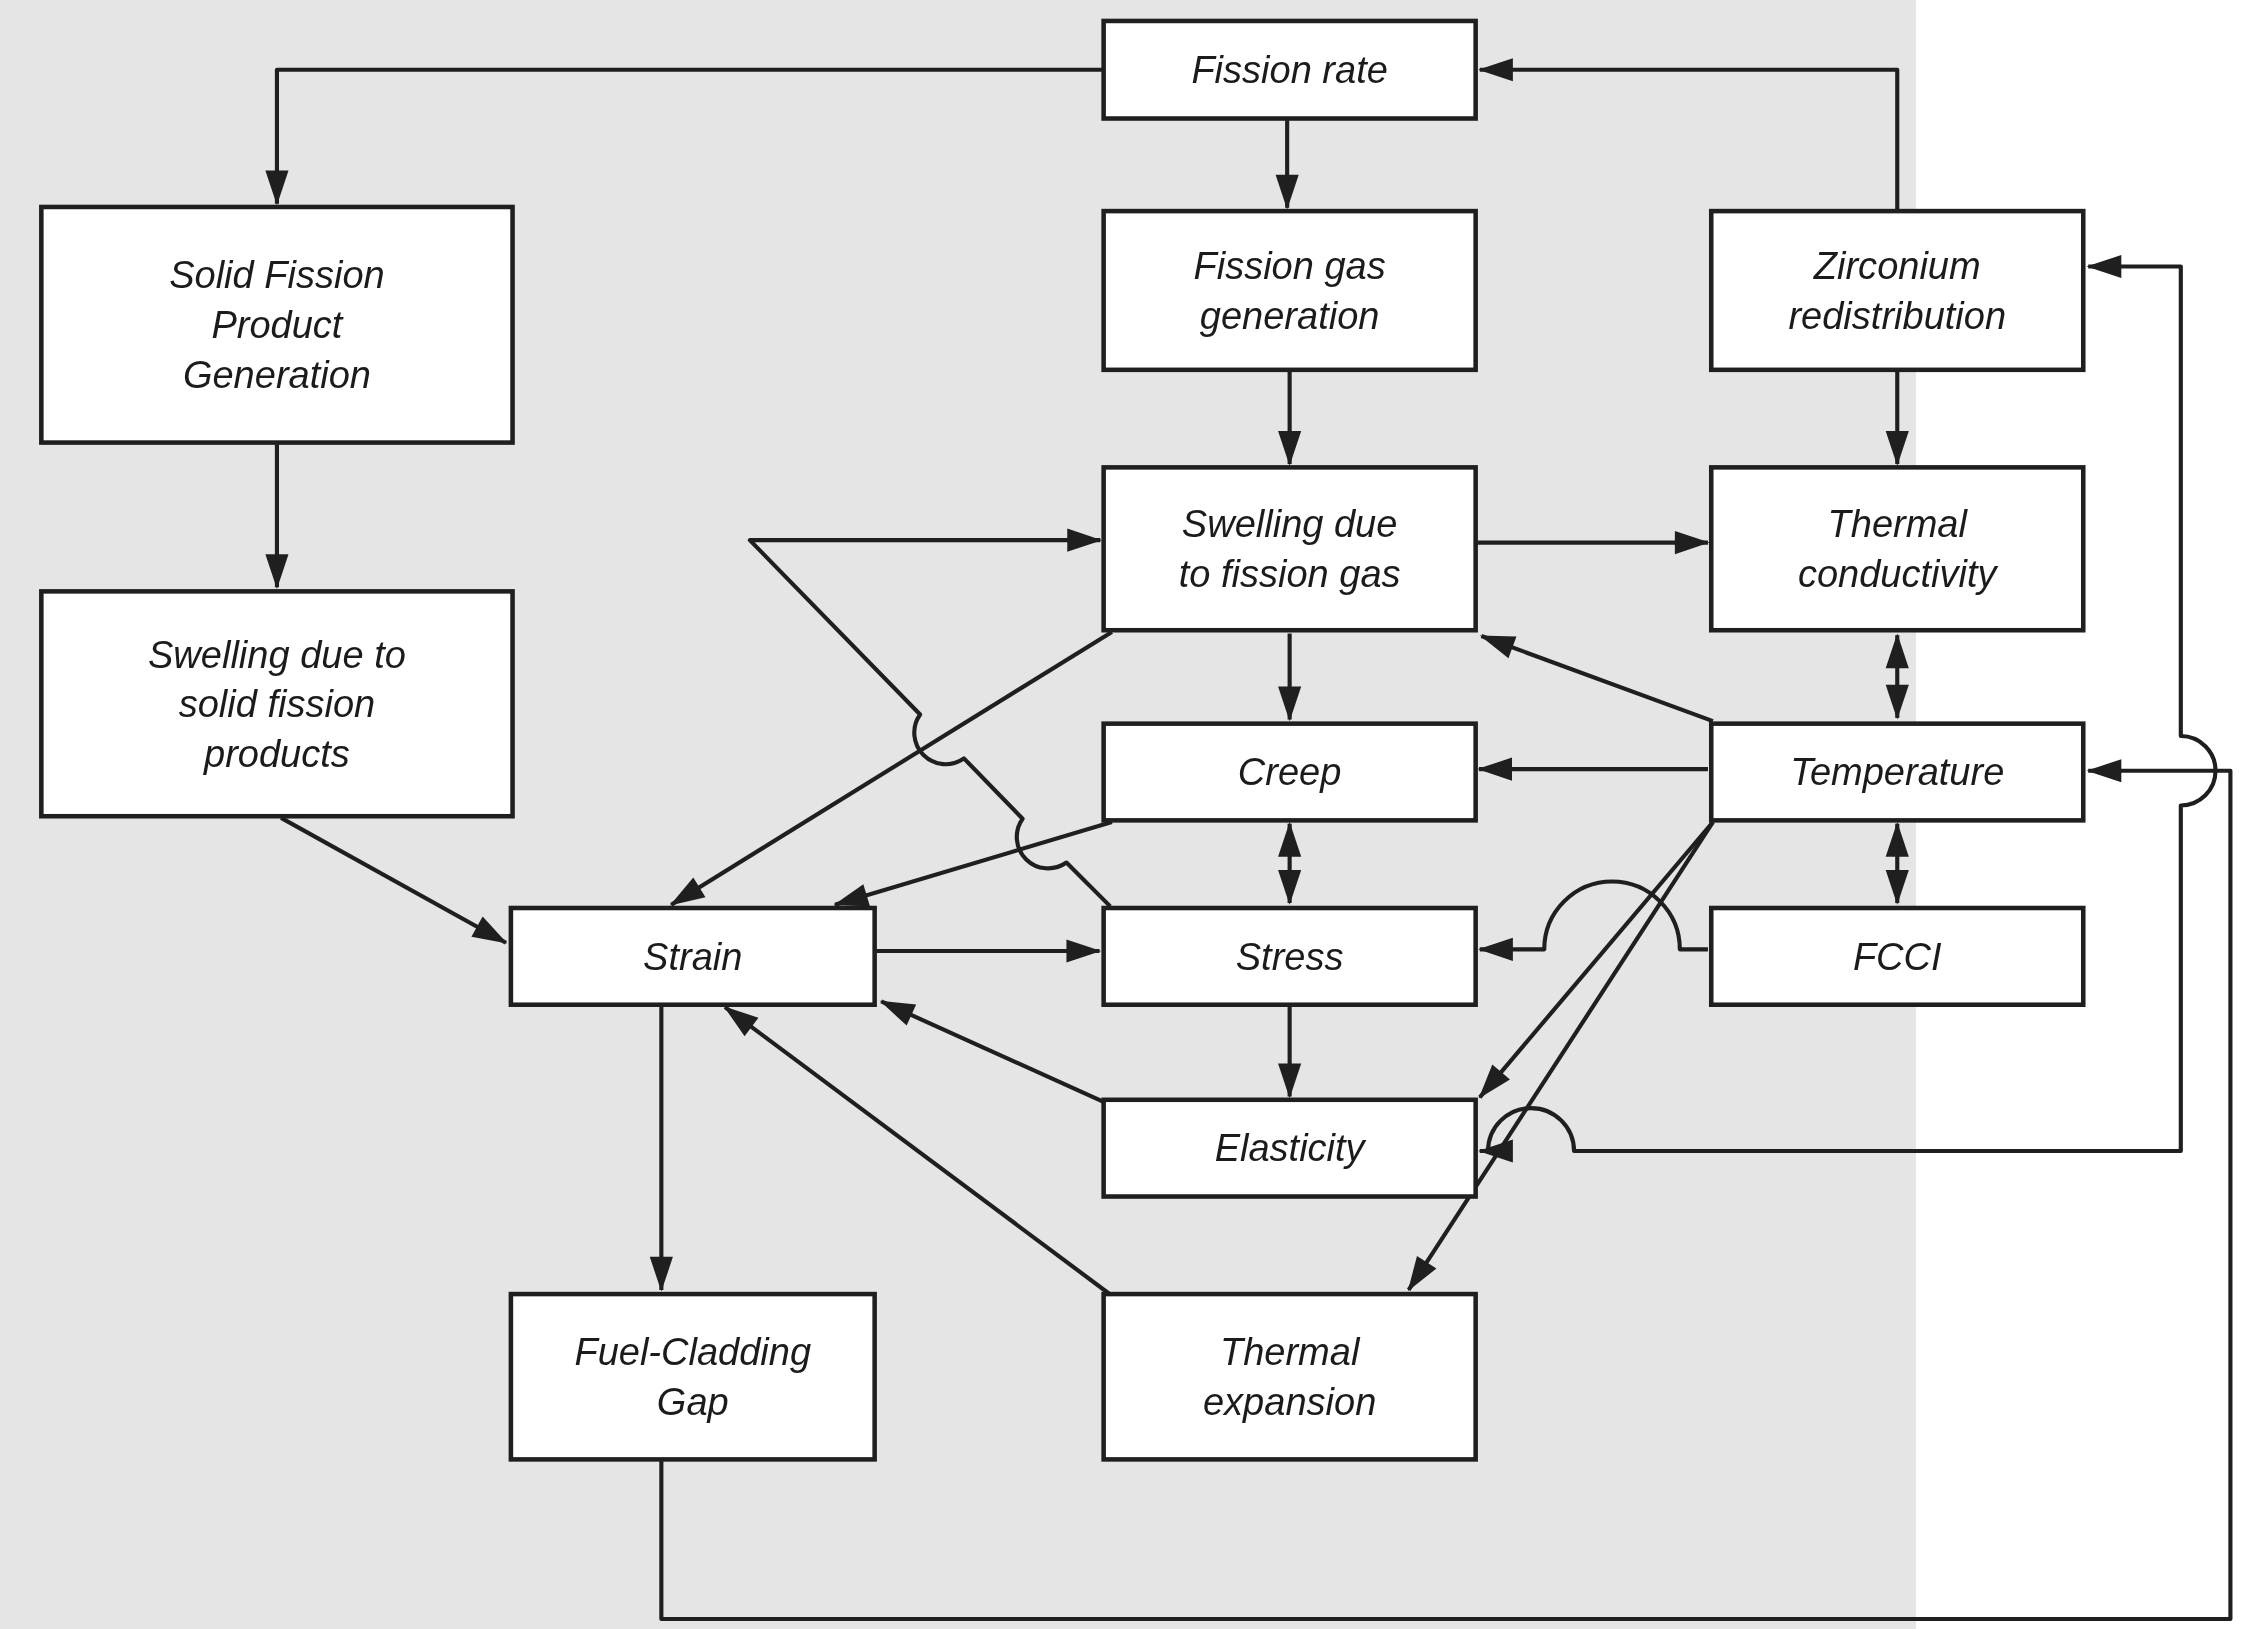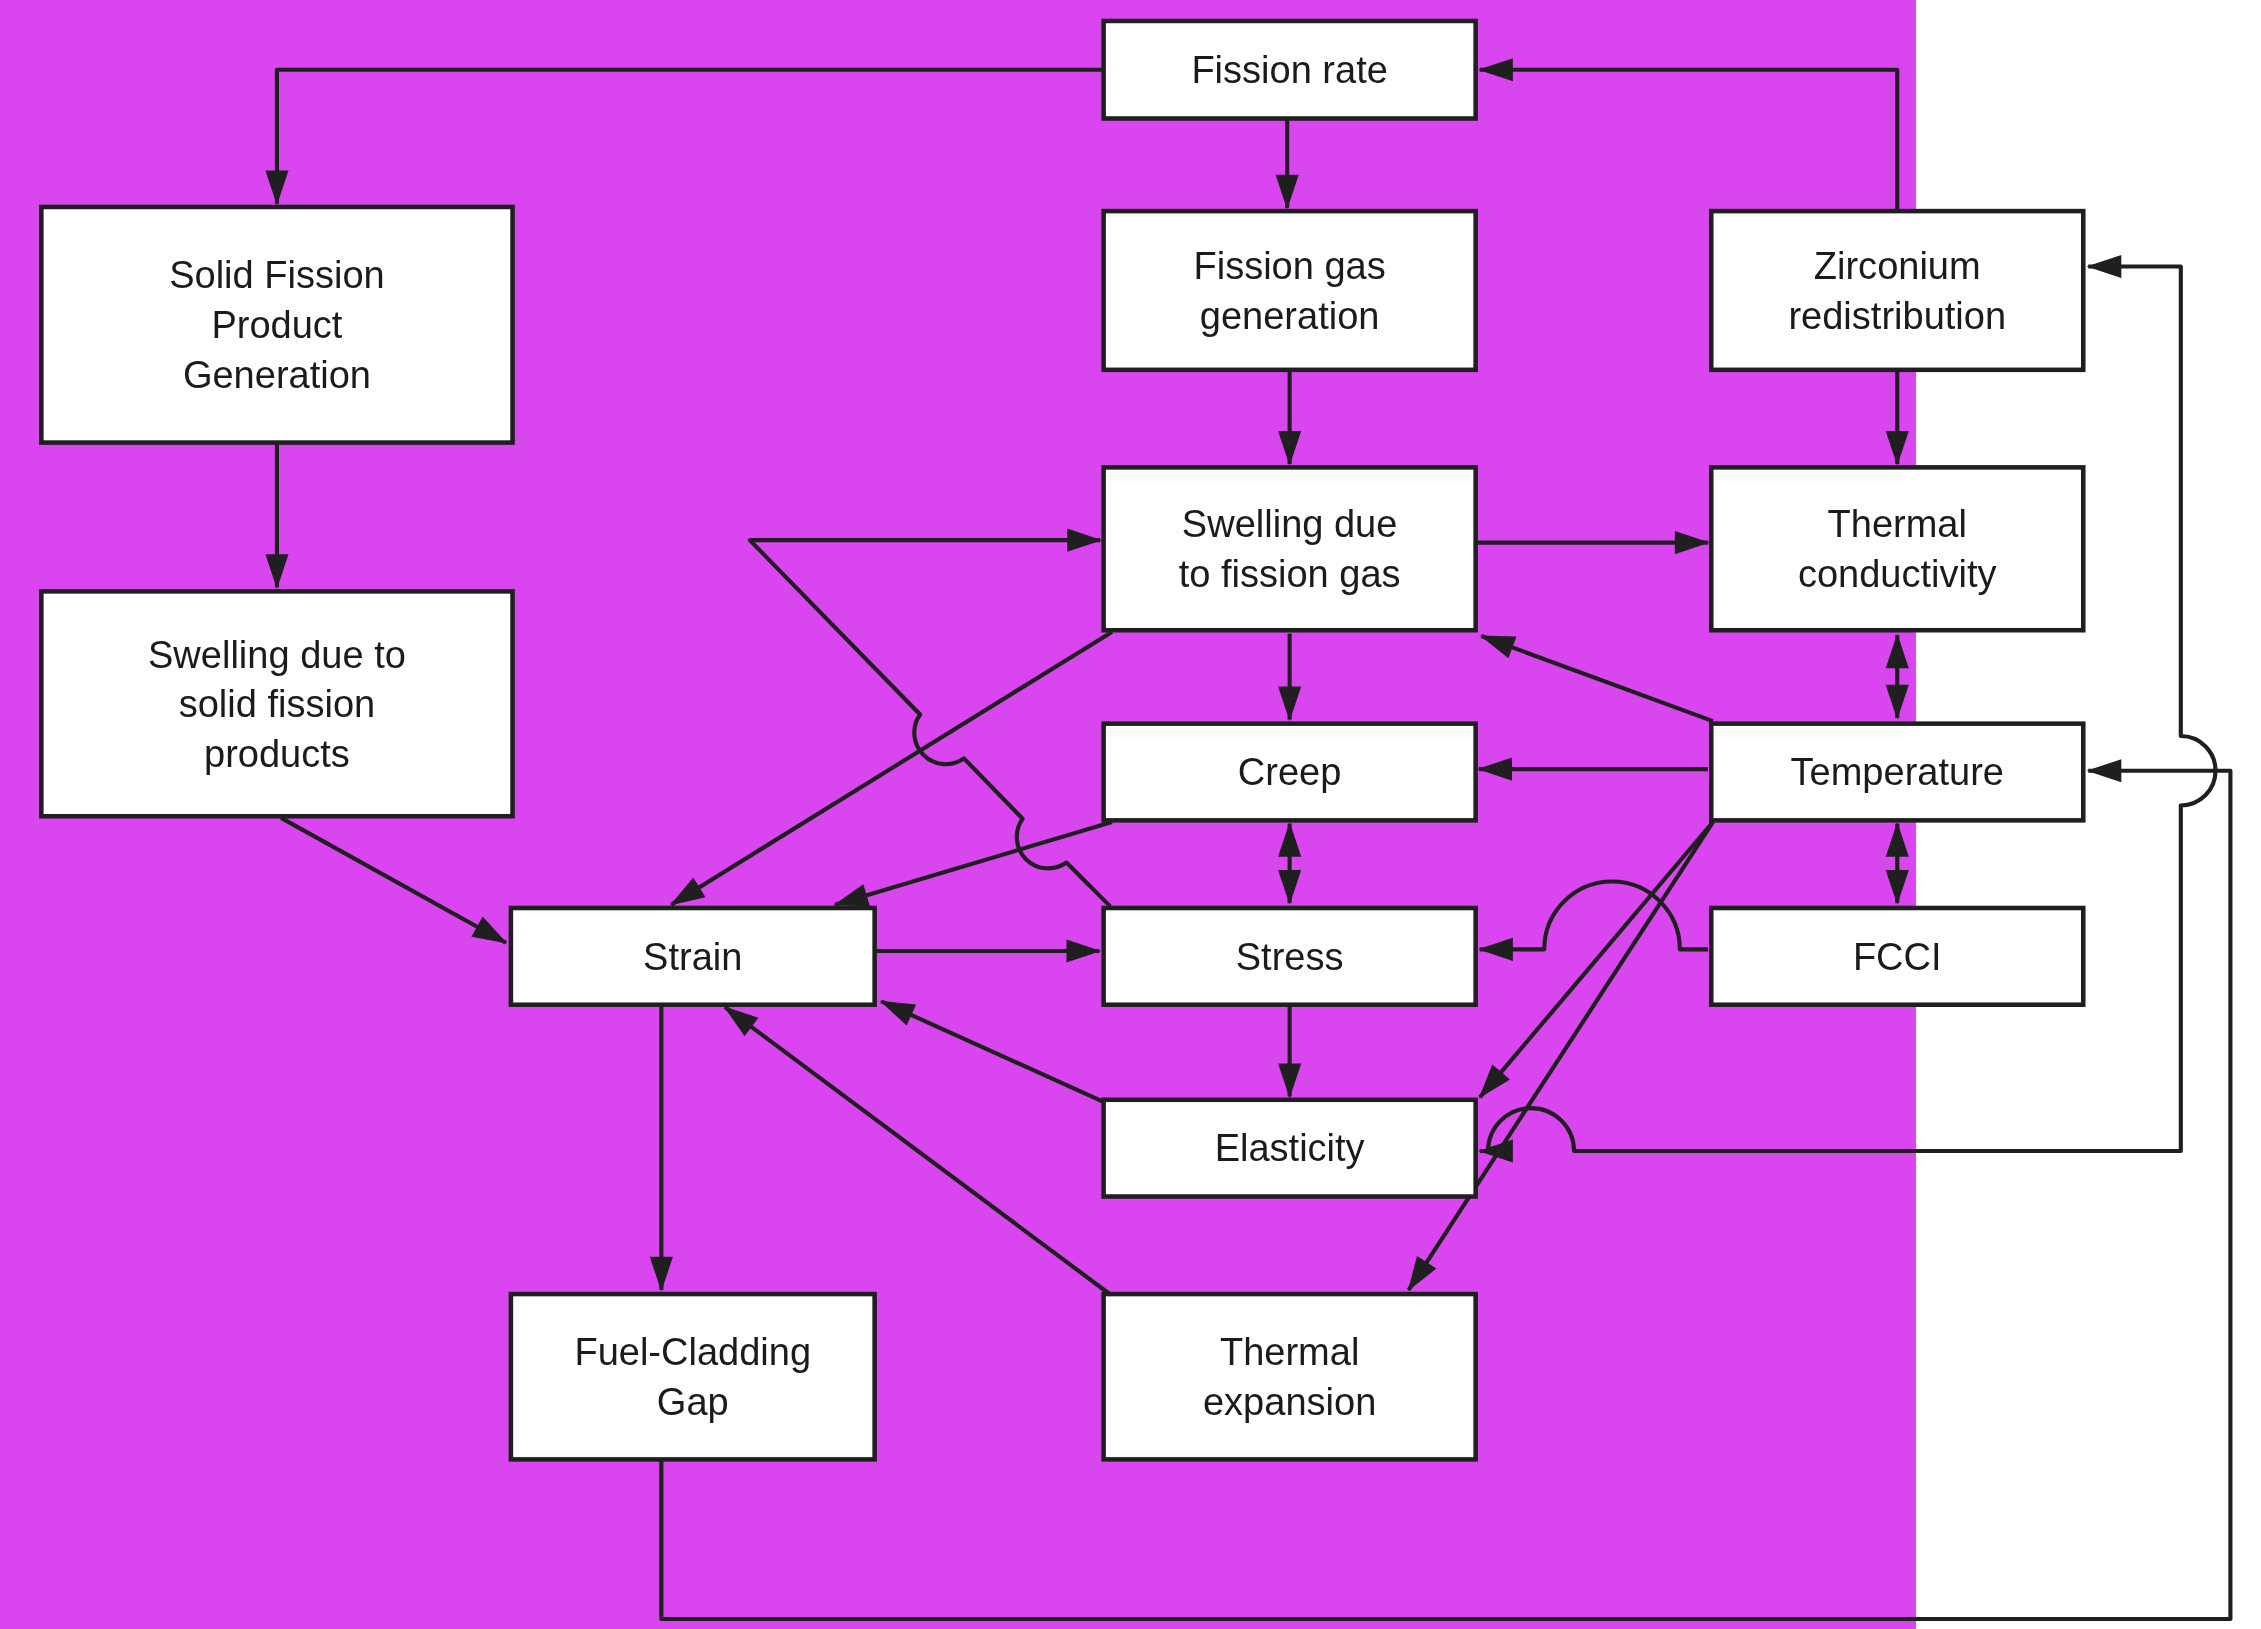--- a/index.html
+++ b/index.html
@@ -1,16 +1,16 @@
 <!DOCTYPE html>
 <html style="font-size:13.2px"><head>
 <meta charset="utf-8">
 <style>
   html,body{margin:0;padding:0;background:#ffffff;}
-  .diagram-wrap{width:1916px;height:1630px;background:#d946ef;}
+  .diagram-wrap{width:1916px;height:1630px;background:#e5e5e5;font-style:italic;}
   svg{display:block;}
   .node-box{fill:#ffffff;stroke:#1f1f1f;stroke-width:5.5;}
   .node-label{font-family:"Liberation Sans",sans-serif;font-size:46px;fill:#1b1b1b;text-anchor:middle;}
   .edge{fill:none;stroke:#1f1f1f;stroke-width:5;stroke-linejoin:round;}
   .arrow-head{fill:#1f1f1f;stroke:none;}
 </style>
 </head>
 <body>
 
 <div class="diagram-wrap">

